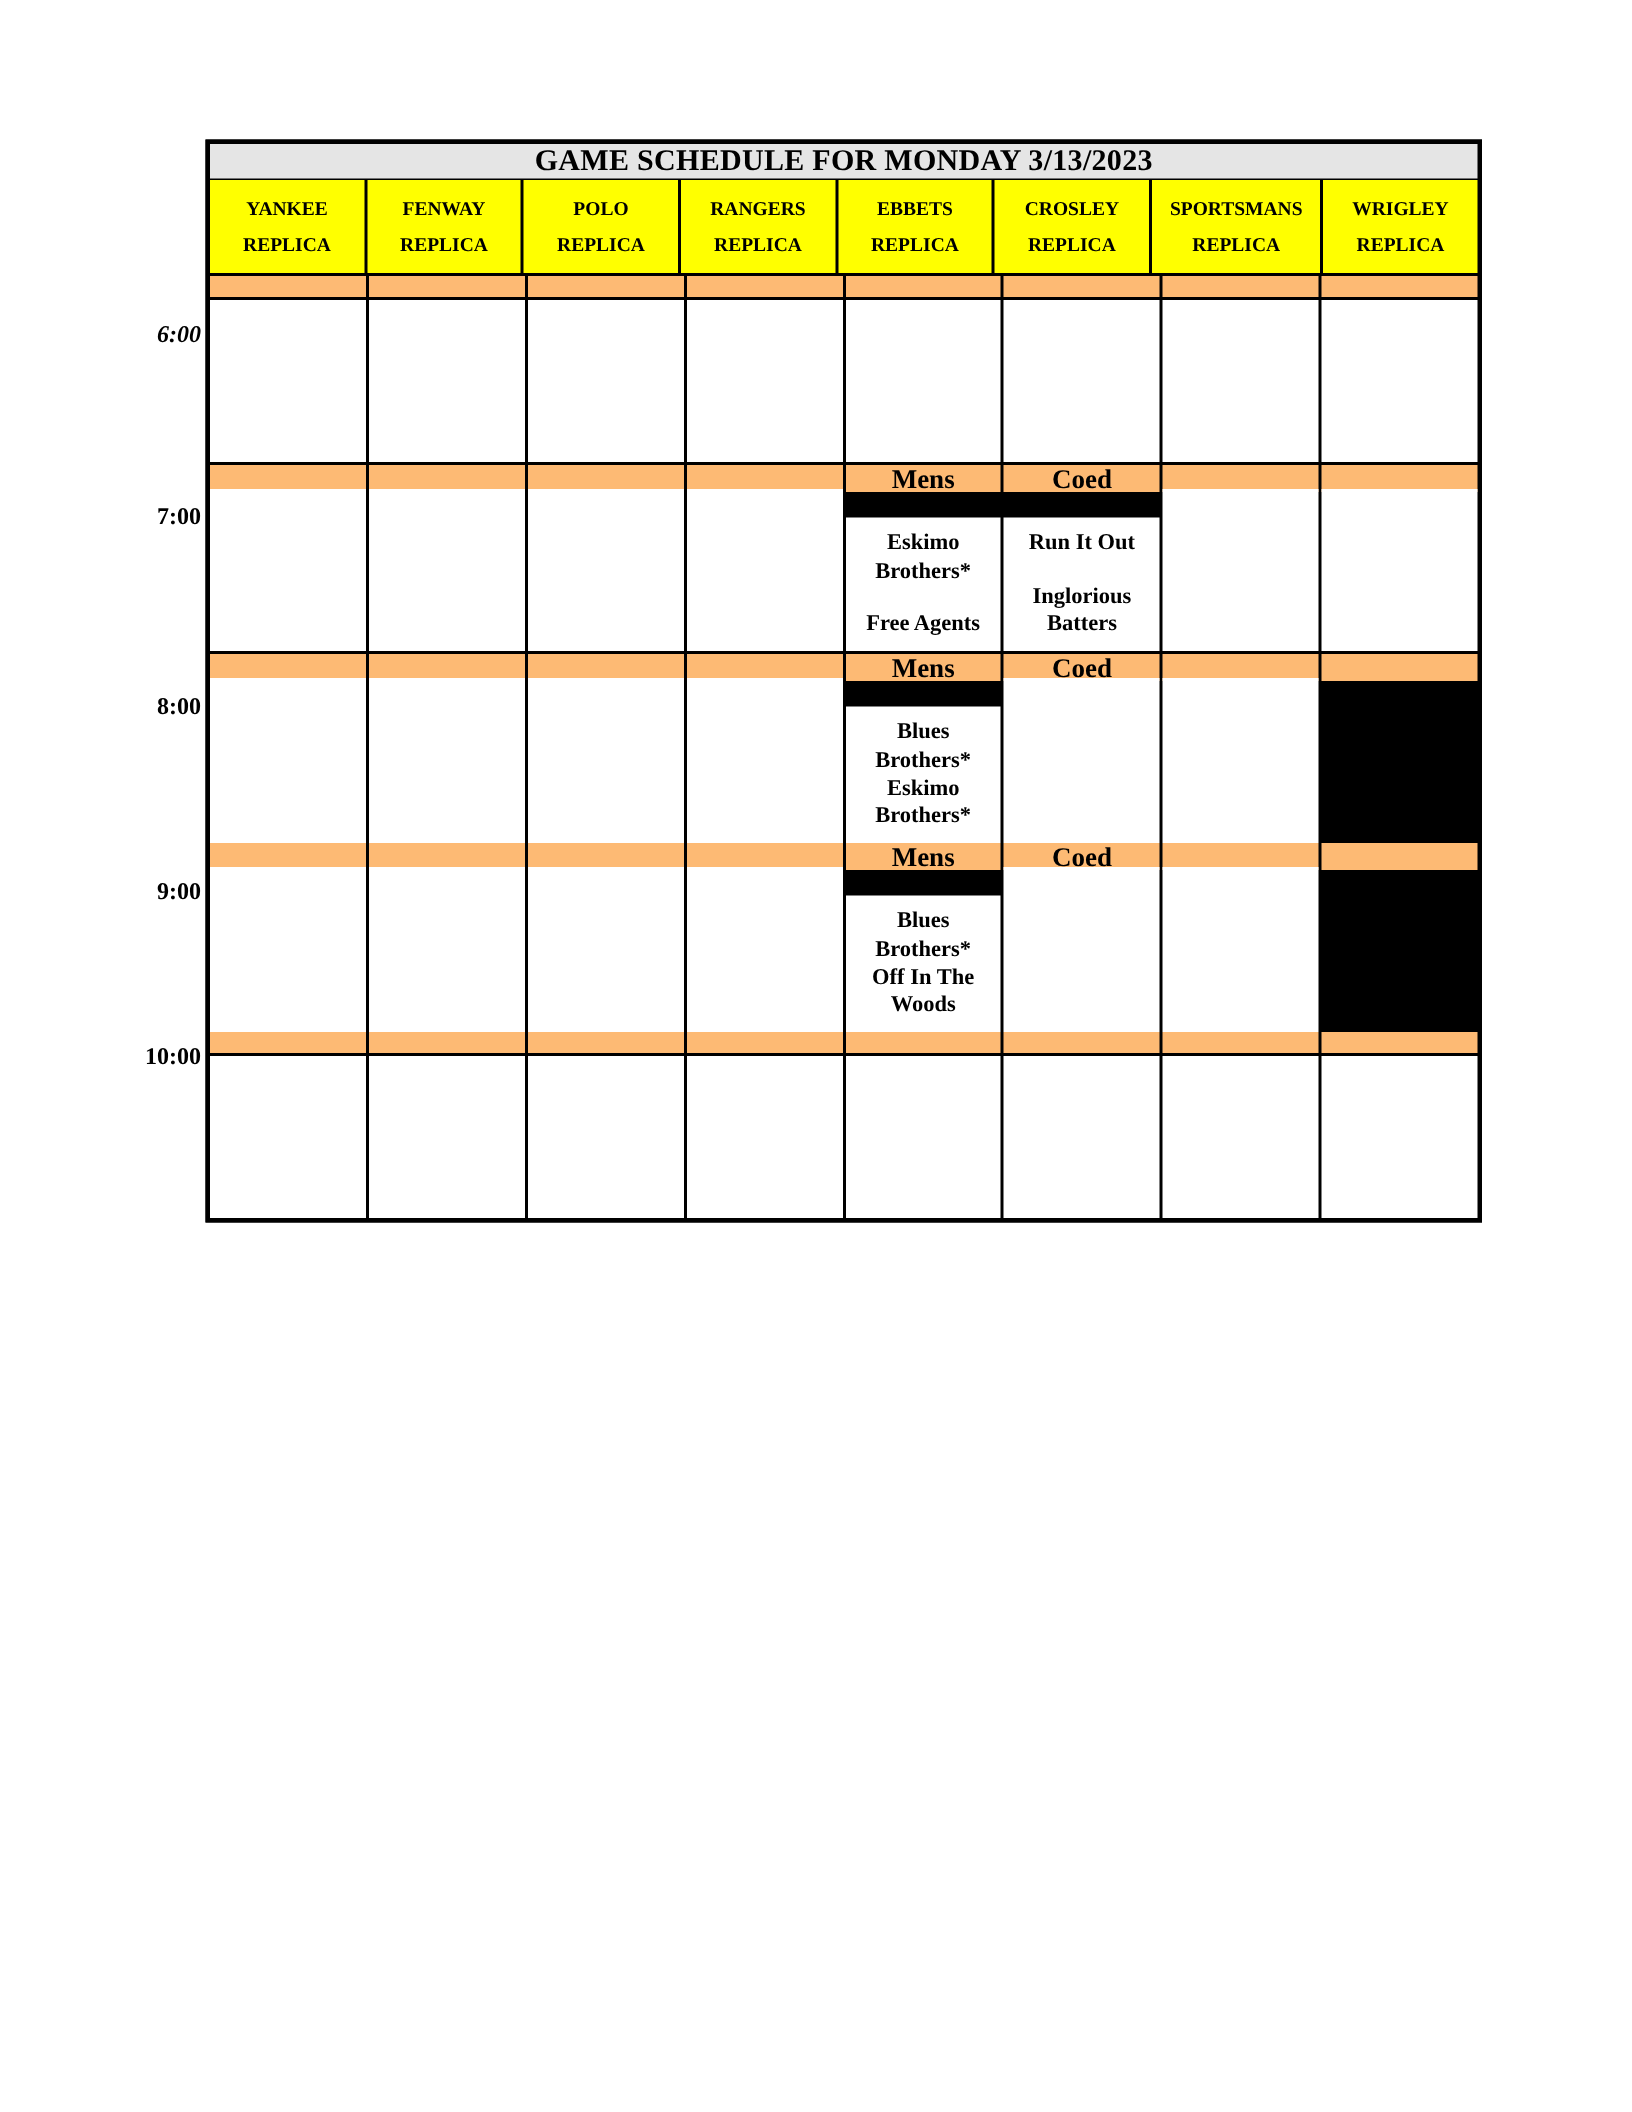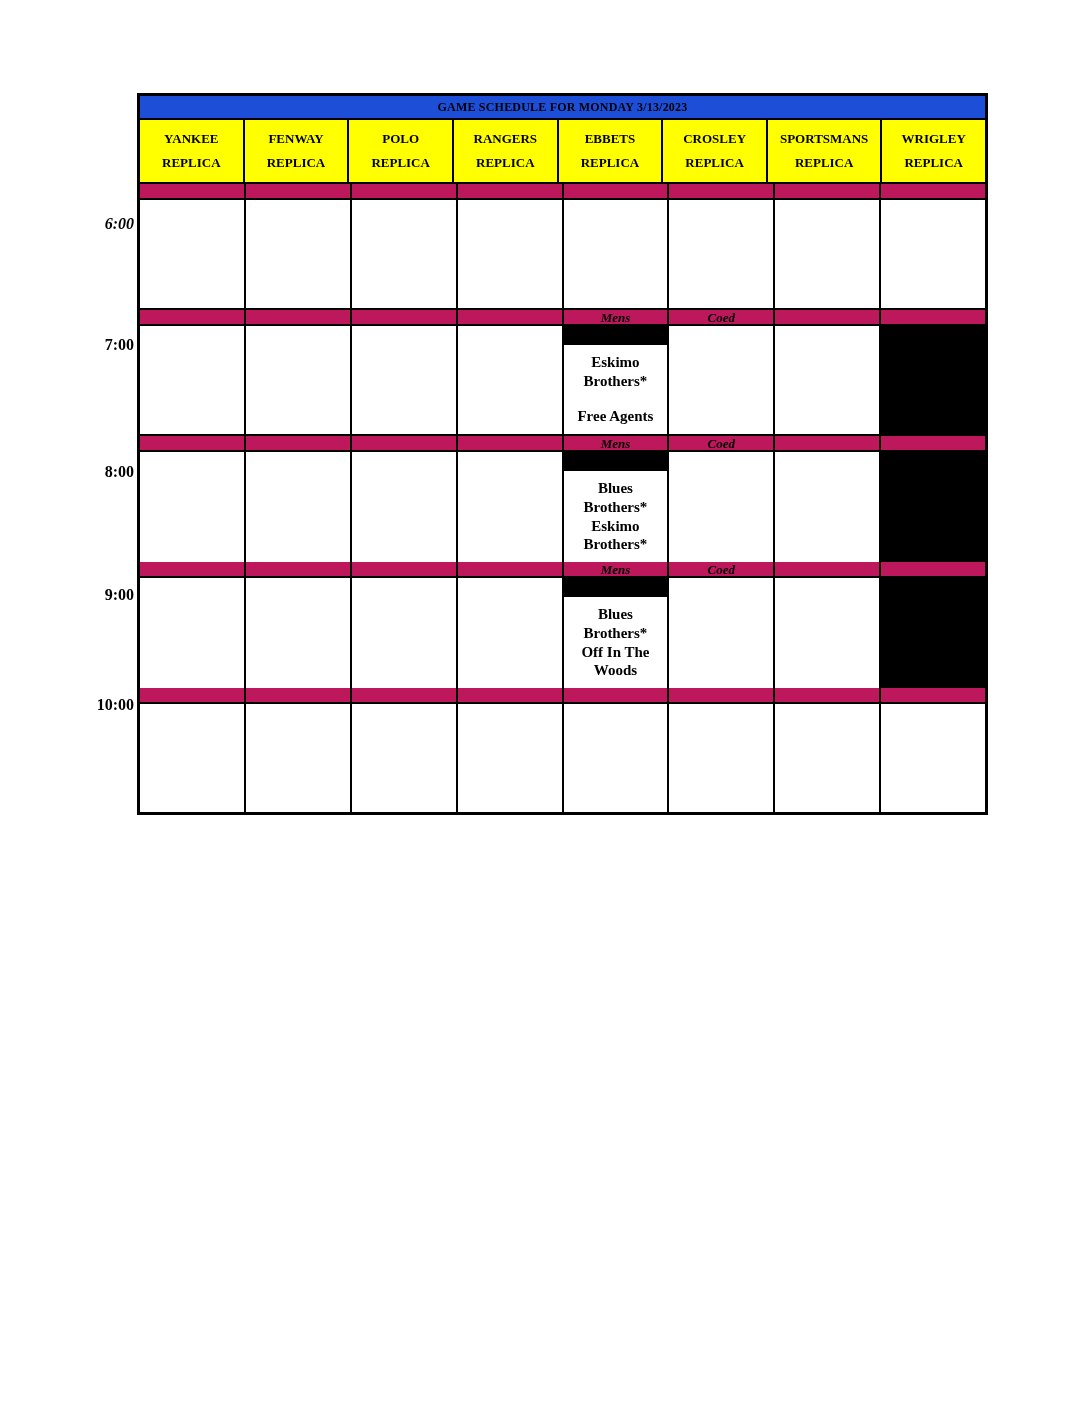--- a/index.html
+++ b/index.html
@@ -16,32 +16,32 @@
     background:#000; display:flex; flex-direction:column; gap:2px;
   }
   .row { display:grid; grid-template-columns:repeat(8,1fr); gap:2px; }
   .trow { height:22px; }
   .hrow { height:62px; }
   .srow { height:14px; }
   .orow { height:108px; }
   .frow { height:22px; }
 
   .title-cell {
-    grid-column:1/-1; background:#1d4ed8;
+    grid-column:1/-1; background:#e5e5e5;
     display:flex; align-items:center; justify-content:center;
-    font-size:12px; letter-spacing:.2px;
+    font-size:20px; letter-spacing:.2px;
   }
   .hcell {
     background:#ffff00; text-align:center;
     display:flex; flex-direction:column; align-items:center; justify-content:space-evenly;
     font-size:13px; padding:3px 12px; line-height:1.1;
   }
   .scell {
-    background:#be185d; display:flex; align-items:center; justify-content:center;
-    font-size:13px; line-height:1; overflow:visible;font-style:italic;
+    background:#fdba74; display:flex; align-items:center; justify-content:center;
+    font-size:18px; line-height:1; overflow:visible;
   }
   .ocell { background:#ffffff; }
   .game {
     display:flex; flex-direction:column; justify-content:space-between; align-items:center;
     text-align:center; font-size:15px; line-height:1.25; padding:8px 2px;margin-top:19px;
   }
   .team { width:100%; }
   .fcell {
     grid-column:1/-1; background:#c0c0c0;
     display:flex; align-items:center; justify-content:space-between;
@@ -143,20 +143,24 @@
 
     <div class="row orow">
       <div class="ocell"></div>
       <div class="ocell"></div>
       <div class="ocell"></div>
       <div class="ocell"></div>
       <div class="ocell game">
         <div class="team">Eskimo Brothers*</div>
         <div class="team">Free Agents</div>
       </div>
+      <div class="ocell game">
+        <div class="team">Run It Out</div>
+        <div class="team">Inglorious Batters</div>
+      </div>
       <div class="ocell"></div>
       <div class="ocell"></div>
     </div>
 
     <div class="row srow">
       <div class="scell"></div>
       <div class="scell"></div>
       <div class="scell"></div>
       <div class="scell"></div>
       <div class="scell">Mens</div>

